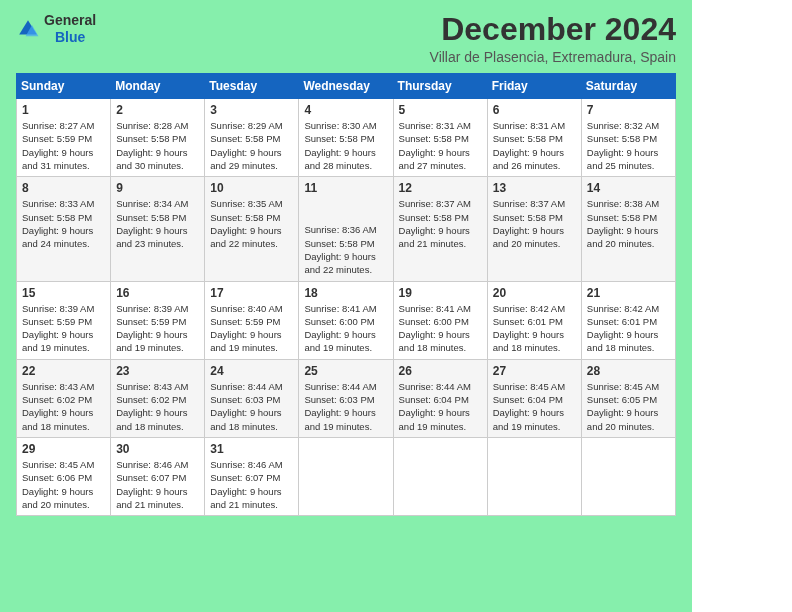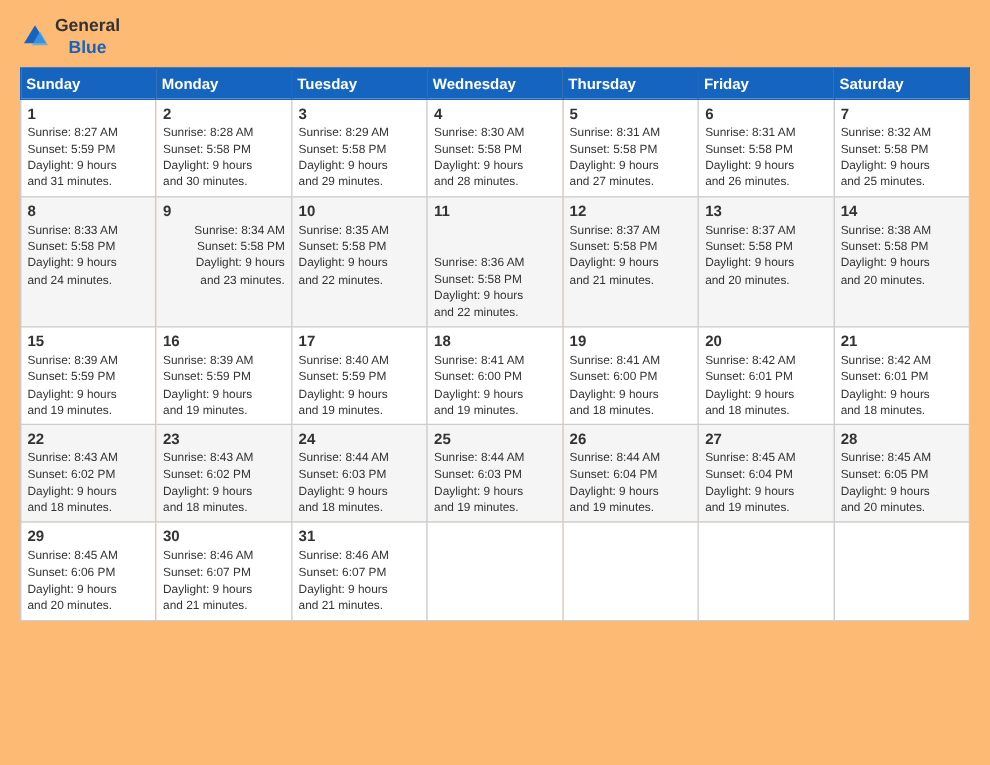--- a/index.html
+++ b/index.html
@@ -4,24 +4,24 @@
   <style>
     * { margin: 0; padding: 0; box-sizing: border-box; }
     body {
       font-family: Arial, sans-serif;
       background: #fff;
       width: 792px;
       height: 612px;
       overflow: hidden;
     }
     .page {
-      width: 792px;
+      width: 692px;
       height: 612px;
       padding: 12px 16px;
-      background: #fdba74;
+      background: #86efac;
     }
     .header {
       display: flex;
       justify-content: space-between;
       align-items: flex-start;
       margin-bottom: 8px;
     }
     .logo {
       display: flex;
       align-items: center;
@@ -102,20 +102,24 @@
     <div class="logo">
       <svg class="logo-icon" viewBox="0 0 30 30">
         <polygon points="15,4 26,22 4,22" fill="#1565c0"></polygon>
         <polygon points="20,10 28,24 12,24" fill="#42a5f5" opacity="0.7"></polygon>
       </svg>
       <div class="logo-text">
         <div class="general">General</div>
         <div class="blue">Blue</div>
       </div>
     </div>
+    <div class="title-block">
+      <div class="main-title">December 2024</div>
+      <div class="subtitle">Villar de Plasencia, Extremadura, Spain</div>
+    </div>
   </div>
 
   <table class="calendar">
     <thead>
       <tr>
       <th>Sunday</th>
           <th>Monday</th>
           <th>Tuesday</th>
           <th>Wednesday</th>
           <th>Thursday</th>
@@ -178,21 +182,21 @@
         <tr>
           <td>
             <span class="day-num">8</span>
             <div class="day-info" style="white-space: pre-line;">Sunrise: 8:33 AM
 Sunset: 5:58 PM
 Daylight: 9 hours
 and 24 minutes.</div>
           </td>
           <td>
             <span class="day-num">9</span>
-            <div class="day-info" style="white-space: pre-line; text-align: right;">Sunrise: 8:34 AM
+            <div class="day-info" style="white-space: pre-line;">Sunrise: 8:34 AM
 Sunset: 5:58 PM
 Daylight: 9 hours
 and 23 minutes.</div>
           </td>
           <td>
             <span class="day-num">10</span>
             <div class="day-info" style="white-space: pre-line;">Sunrise: 8:35 AM
 Sunset: 5:58 PM
 Daylight: 9 hours
 and 22 minutes.</div>

